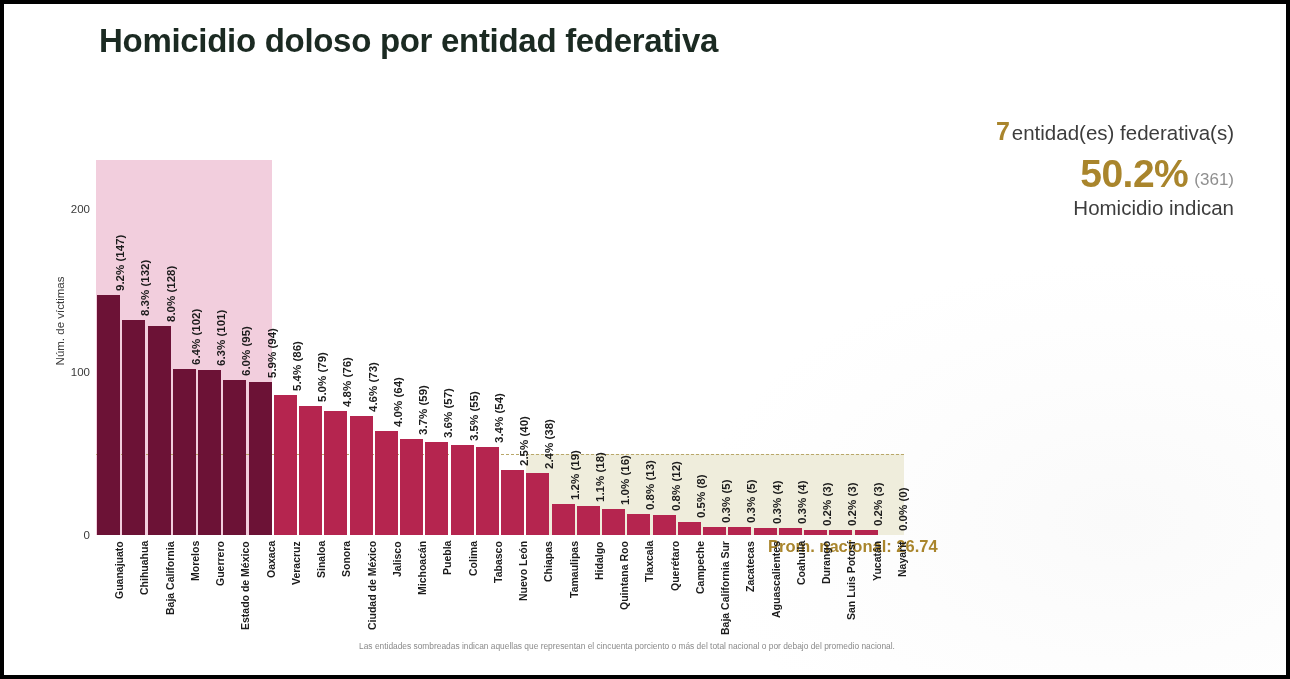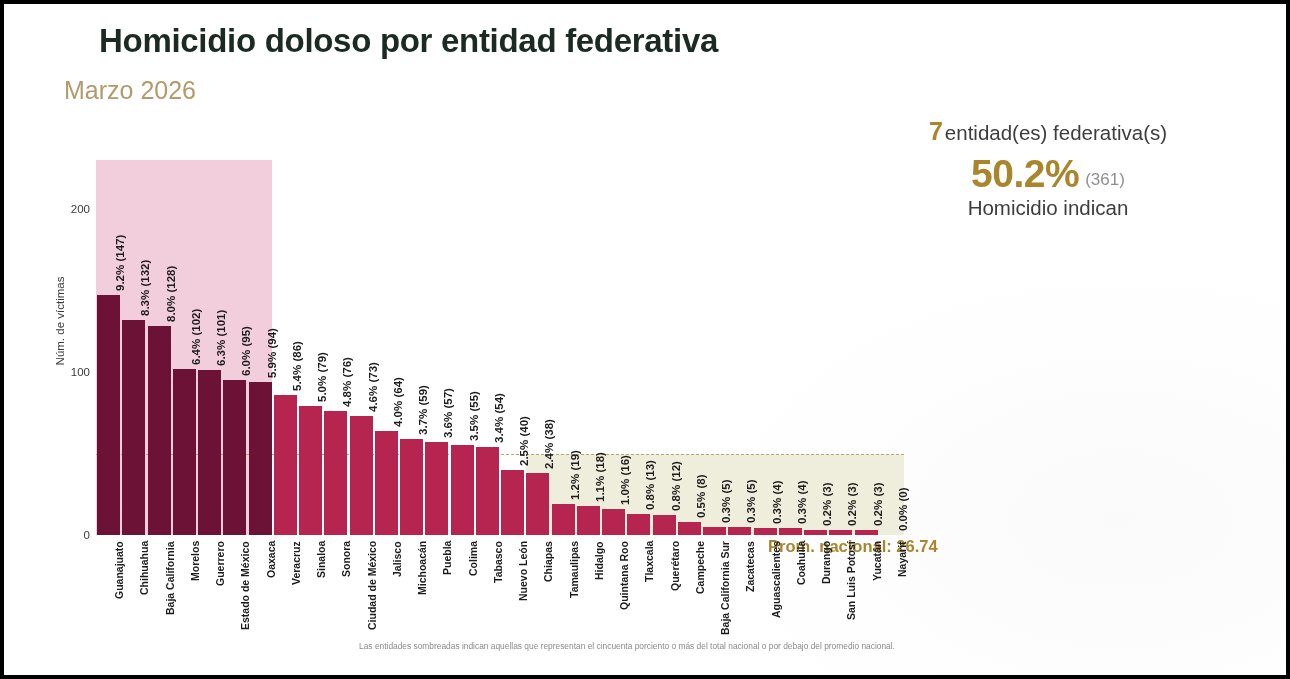--- a/index.html
+++ b/index.html
@@ -32,21 +32,21 @@
     letter-spacing:-0.3px;white-space:nowrap;margin-left:36px;
   }
   #subtitle{
     position:absolute;left:64px;top:76px;
     font-size:25px;color:#b39a6a;letter-spacing:0px;
   }
 
   
   #summary{
     position:absolute;left:862px;top:118px;width:372px;
-    text-align:center;color:#3d3d3d;
+    text-align:right;color:#3d3d3d;
   }
   #sum-line1{font-size:20.5px;line-height:27px;}
   #sum-line1 .big{font-size:25px;font-weight:bold;color:#a9852c;margin-right:2px;}
   #sum-line2{font-size:20.5px;line-height:29px;}
   #sum-pct-row{margin-top:8px;line-height:1;}
   #sum-pct{font-size:39px;font-weight:bold;color:#a9852c;letter-spacing:-0.5px;}
   #sum-count{font-size:17px;color:#8f8f8f;margin-left:6px;vertical-align:2px;}
   #sum-line3{font-size:20.5px;line-height:29px;margin-top:9px;}
   #sum-line4{font-size:20.5px;line-height:29px;}
 
@@ -125,21 +125,20 @@
 <body>
 
 <div id="page">
 
   <div class="bar-top"></div>
   <div class="bar-bottom"></div>
   <div class="edge-l"></div>
   <div class="edge-r"></div>
 
   <div id="title">Homicidio doloso por entidad federativa</div>
-  <div id="subtitle">Marzo 2026</div>
 
   <div id="summary">
     <div id="sum-line1">
       <span class="big">7</span><span>entidad(es) federativa(s)</span>
     </div>
     <div id="sum-pct-row">
       <span id="sum-pct">50.2%</span><span id="sum-count">(361)</span>
     </div>
     <div id="sum-line4">Homicidio indican</div>
   </div>

